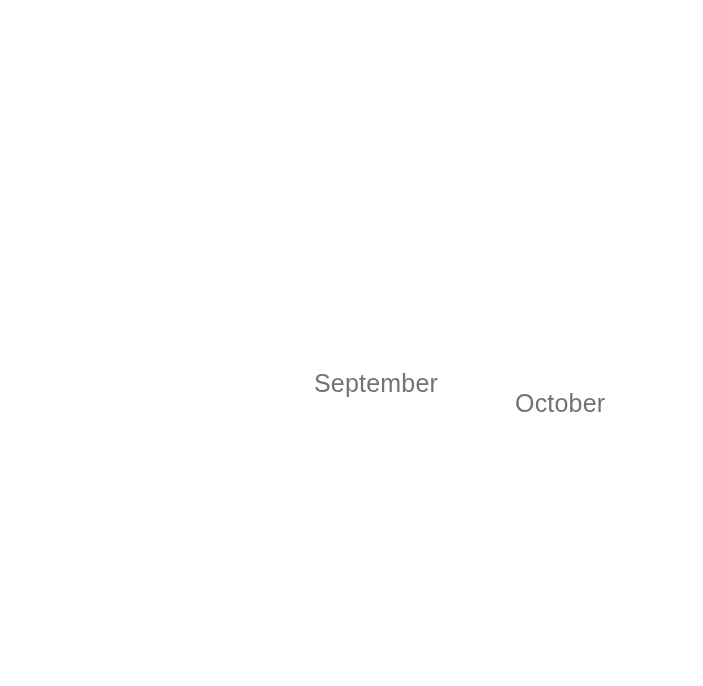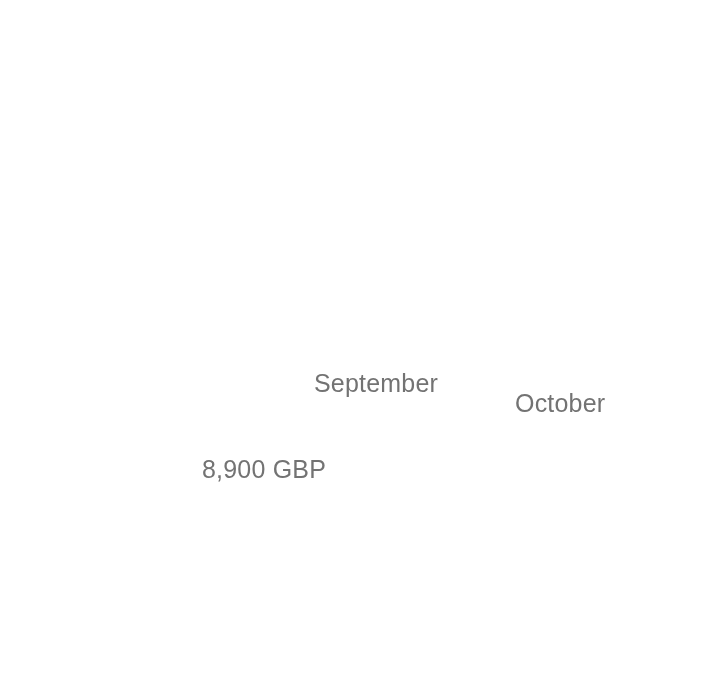--- a/index.html
+++ b/index.html
@@ -50,15 +50,14 @@
 </style>
 </head>
 <body>
 
 <div id="canvas">
 
   <span class="hl month-label" id="label-september">September</span>
 
   <span class="hl month-label" id="label-october">October</span>
 
-  <span class="hl amount-label" id="label-amount">8,900 GBP</span>
 
 </div>
 
 </body></html>

